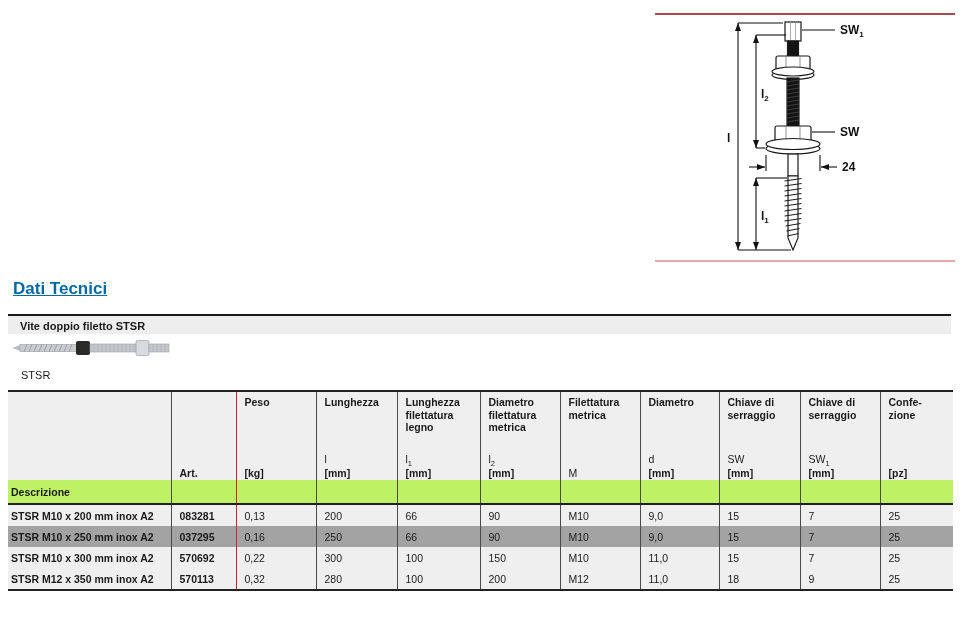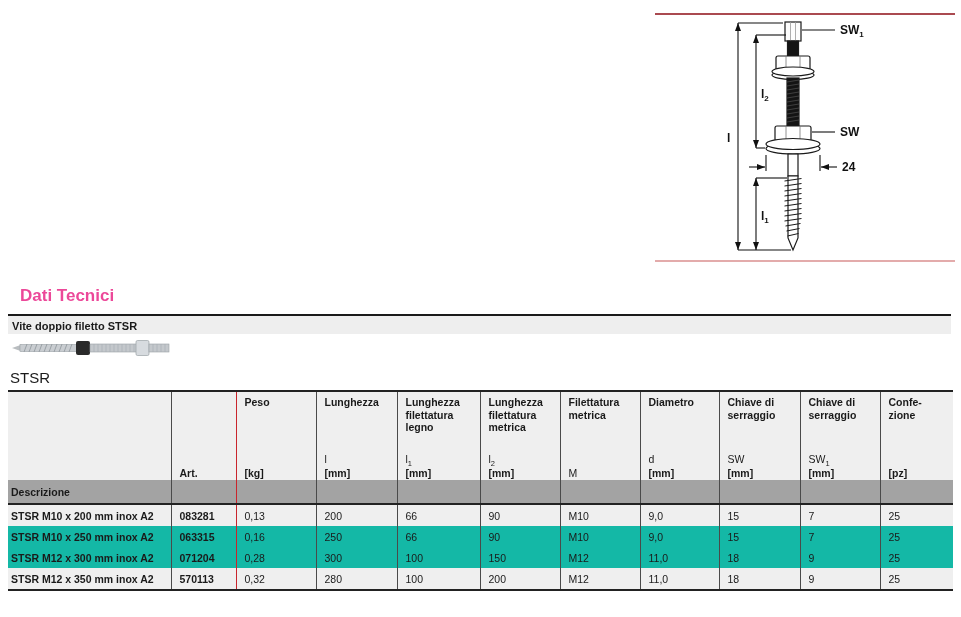--- a/index.html
+++ b/index.html
@@ -2,31 +2,31 @@
 <html><head>
 <meta charset="utf-8">
 <style>
   html,body{margin:0;padding:0;background:#fff;}
   .sheet{
     position:relative;width:961px;height:617px;background:#fff;overflow:hidden;
     font-family:"Liberation Sans",sans-serif;color:#1a1a1a;
   }
   
   .page-title{
-    position:absolute;left:8px;top:274px;margin:12px;
-    font-size:17px;font-weight:700;color:#ec4899;letter-spacing:0;
+    position:absolute;left:8px;top:274px;margin:5px;
+    font-size:17px;font-weight:700;color:#0369a1;letter-spacing:0;text-decoration:underline;
   }
   
   .band{
     position:absolute;left:8px;top:314px;width:943px;height:20px;
     background:#eeeeee;border-top:2px solid #1a1a1a;
-    font-size:11px;font-weight:700;line-height:20px;padding-left:4px;box-sizing:border-box;
+    font-size:11px;font-weight:700;line-height:20px;padding-left:12px;box-sizing:border-box;
   }
   .product-photo{position:absolute;left:10px;top:336px;}
-  .product-code{position:absolute;left:10px;top:369px;font-size:15px;}
+  .product-code{position:absolute;left:21px;top:369px;font-size:11px;}
   
   .figure{position:absolute;left:655px;top:6px;width:302px;height:258px;}
   .fig-rule-top{position:absolute;left:0;top:7px;width:300px;height:2px;background:#aa4a50;}
   .fig-rule-bottom{position:absolute;left:0;top:254px;width:300px;height:2px;background:#e3abab;}
   .fig-svg{position:absolute;left:0;top:10px;}
   .fig-svg text{font-family:"Liberation Sans",sans-serif;font-weight:700;font-size:12px;fill:#111;}
   .fig-svg .sub{font-size:8px;}
   
   table.t{
     position:absolute;left:8px;top:390px;width:945px;
@@ -38,25 +38,25 @@
   table.t td:first-child{padding-left:3px;}
   table.t td + td{border-left:1px solid #4a4a4a;}
   table.t td.redline{border-left:1px solid #c9252c;}
   tr.hdr td{background:#efefef;height:88px;}
   .hcell{display:flex;flex-direction:column;height:88px;box-sizing:border-box;padding-top:4px;}
   .hname{font-weight:700;line-height:12.5px;white-space:pre-line;}
   .hspacer{flex:1;}
   .hsym{line-height:13px;font-weight:400;}
   .hunit{font-weight:700;line-height:14px;padding-bottom:0;}
   sub{font-size:7.5px;line-height:0;}
-  tr.descrow td{background:#a3a3a3;height:23px;border-bottom:2px solid #222;
+  tr.descrow td{background:#bef264;height:23px;border-bottom:2px solid #222;
     font-weight:700;vertical-align:middle;}
   tr.dr td{height:21px;vertical-align:middle;}
   tr.dr.odd td{background:#efefef;}
-  tr.dr.even td{background:#14b8a6;}
+  tr.dr.even td{background:#a3a3a3;}
   td.c-desc{font-weight:700;}
   td.c-art{font-weight:700;}
 </style>
 </head>
 <body>
 
 <div class="sheet">
 
   <div class="figure">
     <div class="fig-rule-top"></div>
@@ -240,21 +240,21 @@
         <td>
             <div class="hcell">
               <div class="hname">Lunghezza filettatura legno</div>
               <div class="hspacer"></div>
               <div class="hsym"><span>l</span><sub>1</sub></div>
               <div class="hunit">[mm]</div>
             </div>
           </td>
         <td>
             <div class="hcell">
-              <div class="hname">Lunghezza filettatura metrica</div>
+              <div class="hname">Diametro filettatura metrica</div>
               <div class="hspacer"></div>
               <div class="hsym"><span>l</span><sub>2</sub></div>
               <div class="hunit">[mm]</div>
             </div>
           </td>
         <td>
             <div class="hcell">
               <div class="hname">Filettatura metrica</div>
               <div class="hspacer"></div>
               <div class="hsym">M</div>
@@ -315,42 +315,42 @@
         <td>66</td>
         <td>90</td>
         <td>M10</td>
         <td>9,0</td>
         <td>15</td>
         <td>7</td>
         <td>25</td>
       </tr>
       <tr class="dr even">
         <td class="c-desc">STSR M10 x 250 mm inox A2</td>
-        <td class="c-art">063315</td>
+        <td class="c-art">037295</td>
         <td class="redline">0,16</td>
         <td>250</td>
         <td>66</td>
         <td>90</td>
         <td>M10</td>
         <td>9,0</td>
         <td>15</td>
         <td>7</td>
         <td>25</td>
       </tr>
-      <tr class="dr even">
-        <td class="c-desc">STSR M12 x 300 mm inox A2</td>
-        <td class="c-art">071204</td>
-        <td class="redline">0,28</td>
+      <tr class="dr odd">
+        <td class="c-desc">STSR M10 x 300 mm inox A2</td>
+        <td class="c-art">570692</td>
+        <td class="redline">0,22</td>
         <td>300</td>
         <td>100</td>
         <td>150</td>
-        <td>M12</td>
+        <td>M10</td>
         <td>11,0</td>
-        <td>18</td>
-        <td>9</td>
+        <td>15</td>
+        <td>7</td>
         <td>25</td>
       </tr>
       <tr class="dr odd">
         <td class="c-desc">STSR M12 x 350 mm inox A2</td>
         <td class="c-art">570113</td>
         <td class="redline">0,32</td>
         <td>280</td>
         <td>100</td>
         <td>200</td>
         <td>M12</td>

